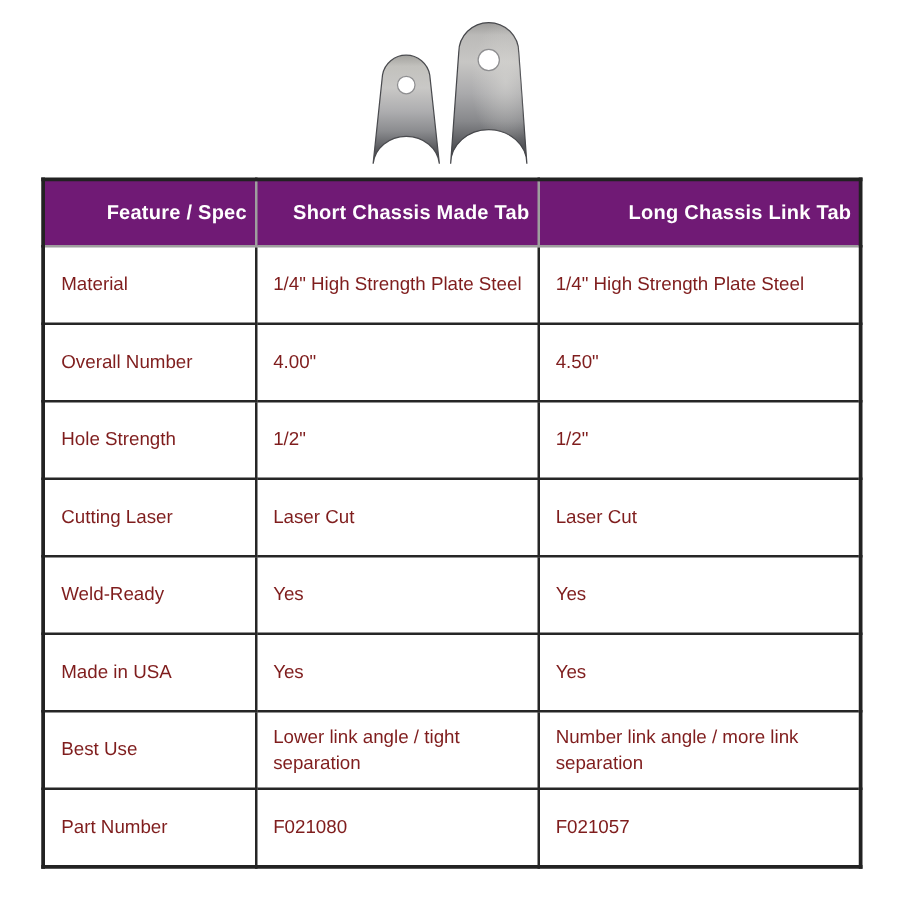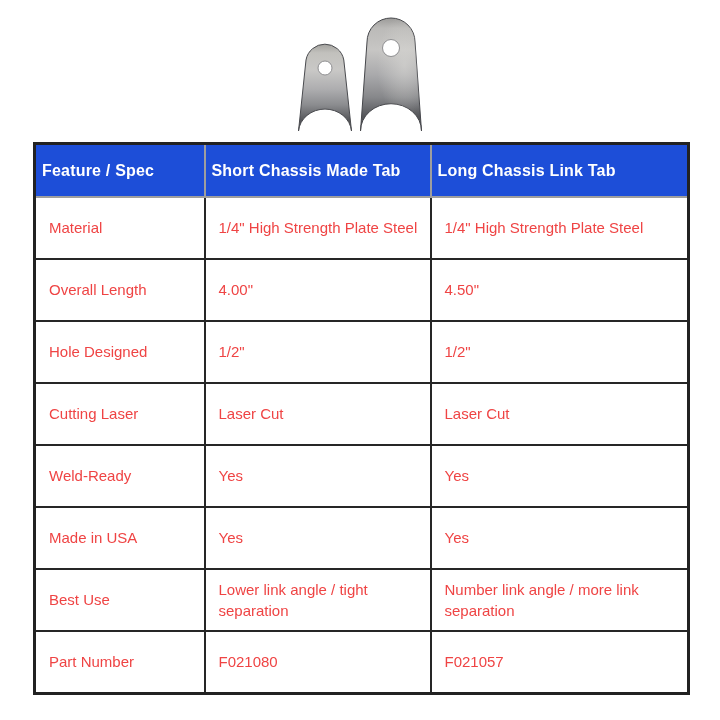--- a/index.html
+++ b/index.html
@@ -36,38 +36,38 @@
     width: 654px;
     border-collapse: collapse;
     table-layout: fixed;
     border: 3px solid #222222;
     font-size: 15px;
   }
   table.spec col.c1 { width: 170px; }
   table.spec col.c2 { width: 226px; }
   table.spec col.c3 { width: 258px; }
   table.spec th {
-    background: #1d4ed8;
+    background: #701a75;
     color: #ffffff;
     font-weight: bold;
     font-size: 16px;
-    text-align: left;
+    text-align: right;
     height: 51px;
     border: 2px solid #9e9e9e;
     padding: 0 6px;
     letter-spacing: 0.2px;
   }
   table.spec td {
     border: 2px solid #262626;
     background: #ffffff;
     height: 50px;
     vertical-align: middle;
     padding: 5px 12px 5px 13px;
     line-height: 1.42;
-    color: #ef4444;
+    color: #7f1d1d;
   }
 </style>
 </head>
 <body>
 
 <div class="page">
 
   <div class="hero">
     <figure style="margin:0">
       <svg width="56" height="94" viewBox="0 0 56 94">
@@ -124,26 +124,26 @@
           <th>Long Chassis Link Tab</th>
         </tr>
       </thead>
       <tbody>
         <tr>
           <td>Material</td>
           <td>1/4" High Strength Plate Steel</td>
           <td>1/4" High Strength Plate Steel</td>
         </tr>
         <tr>
-          <td>Overall Length</td>
+          <td>Overall Number</td>
           <td>4.00"</td>
           <td>4.50"</td>
         </tr>
         <tr>
-          <td>Hole Designed</td>
+          <td>Hole Strength</td>
           <td>1/2"</td>
           <td>1/2"</td>
         </tr>
         <tr>
           <td>Cutting Laser</td>
           <td>Laser Cut</td>
           <td>Laser Cut</td>
         </tr>
         <tr>
           <td>Weld-Ready</td>

